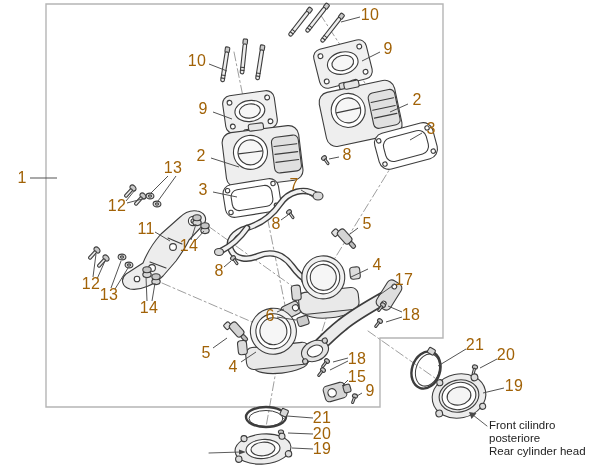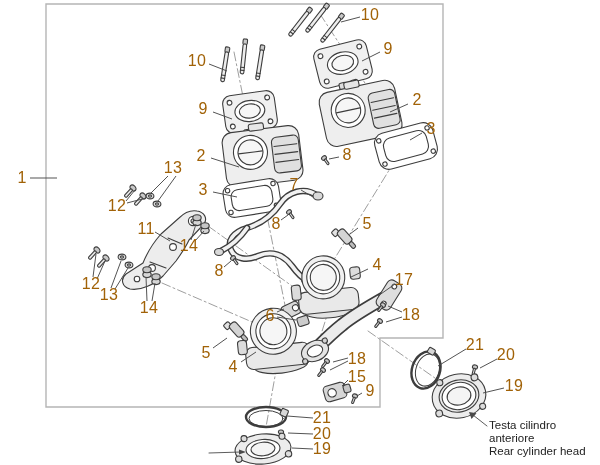--- a/index.html
+++ b/index.html
@@ -378,17 +378,17 @@
       <div class="callout" style="left: 370px; top: 391px;">9</div>
       <div class="callout" style="left: 475px; top: 345px;">21</div>
       <div class="callout" style="left: 506px; top: 355px;">20</div>
       <div class="callout" style="left: 514px; top: 386px;">19</div>
       <div class="callout" style="left: 322px; top: 418px;">21</div>
       <div class="callout" style="left: 322px; top: 434px;">20</div>
       <div class="callout" style="left: 322px; top: 449px;">19</div>
     </div>
 
   <div class="caption caption-rear">
-    <div>Testa cilindro anteriore</div>
+    <div>Front cilindro posteriore</div>
     <div>Rear cylinder head</div>
   </div>
 
 </div>
 
 </body></html>

